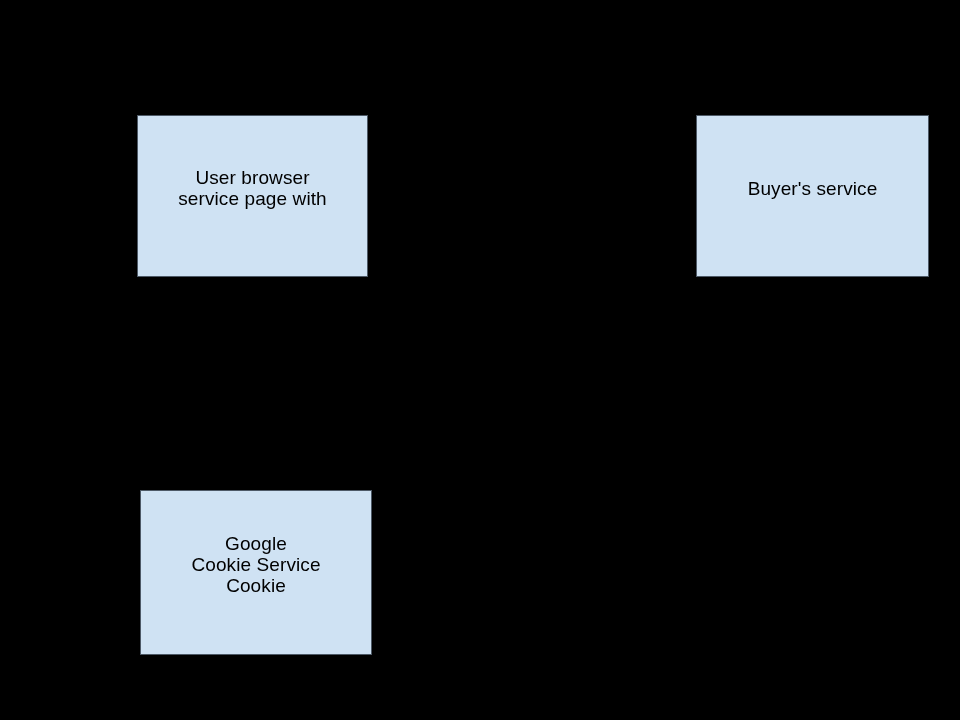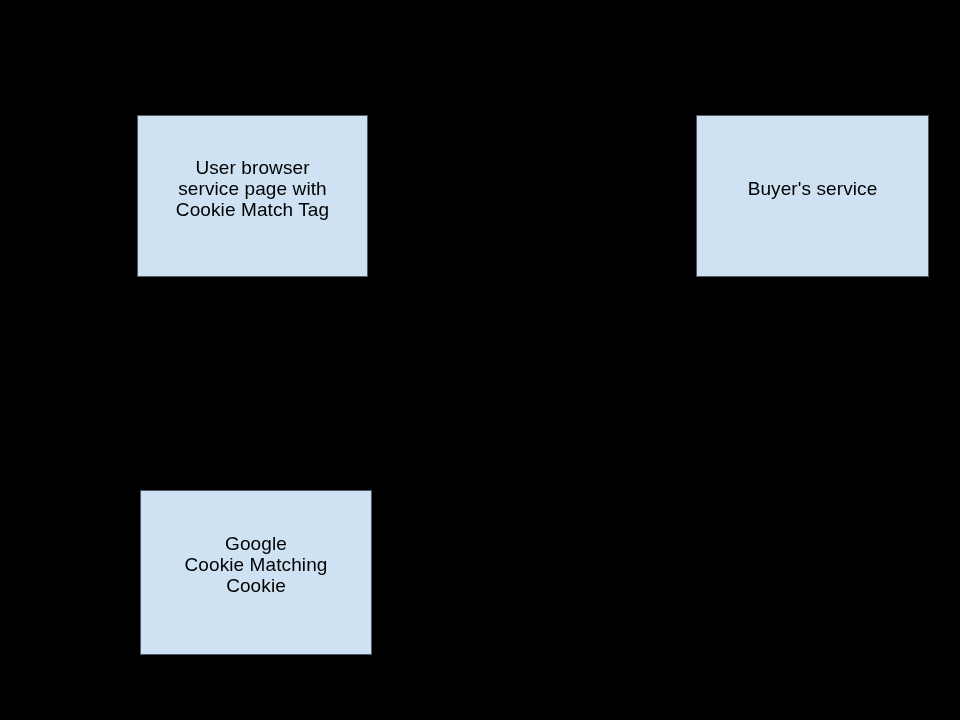--- a/index.html
+++ b/index.html
@@ -58,31 +58,30 @@
 </style>
 </head>
 <body>
 
 <div class="stage">
 
   <div class="node" id="node-user-browser">
     <div class="label">
       <span>User browser</span>
       <span>service page with</span>
-      <span>Cookie Match Tag</span>
     </div>
   </div>
 
   <div class="node" id="node-buyers-service">
     <div class="label">
       <span>Buyer's service</span>
     </div>
   </div>
 
   <div class="node" id="node-google-cms">
     <div class="label">
       <span>Google</span>
-      <span>Cookie Matching</span>
+      <span>Cookie Service</span>
       <span>Cookie</span>
     </div>
   </div>
 
 </div>
 
 </body></html>

